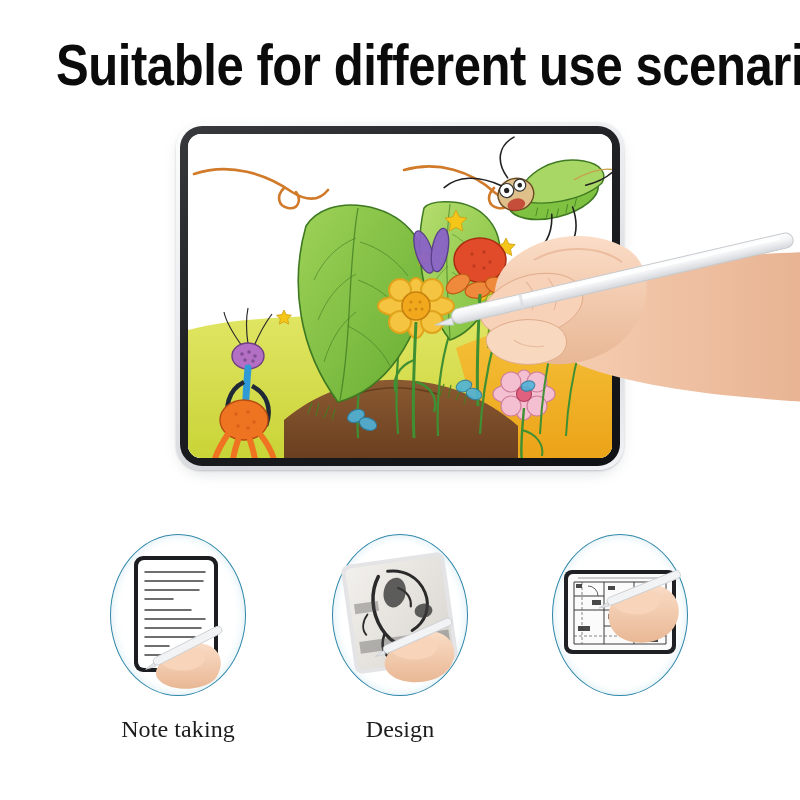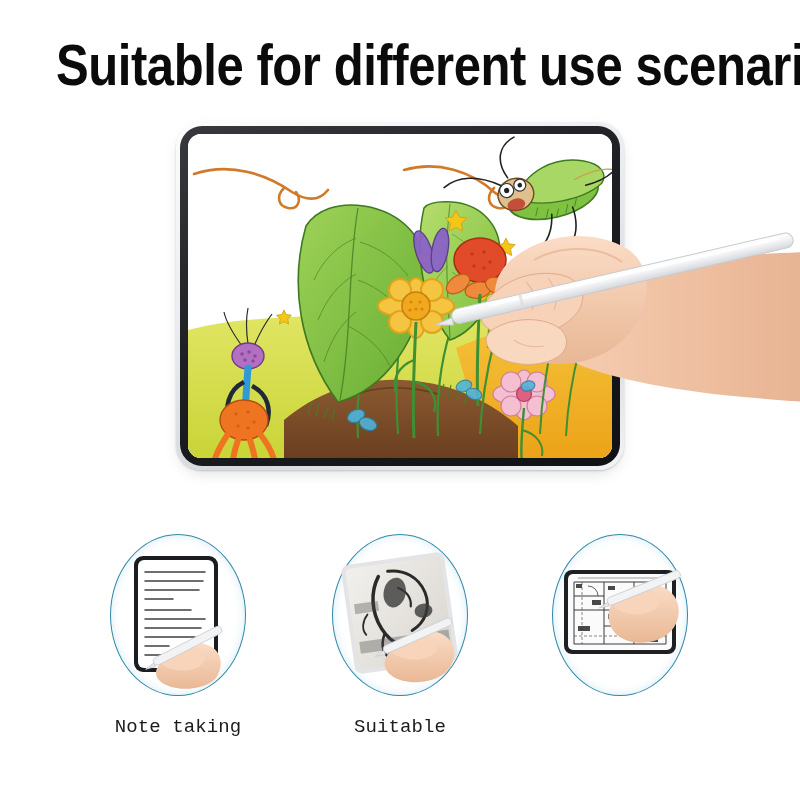--- a/index.html
+++ b/index.html
@@ -58,22 +58,22 @@
     border-radius:50%; border:1.6px solid #2f87a9;
     box-shadow:0 0 10px rgba(120,190,215,.30) inset;
   }
   .thumb-inner{
     position:absolute; left:38px; top:12px; width:124px; height:150px;
     display:flex; align-items:center; justify-content:center; overflow:hidden;
   }
   .thumb-inner svg{ display:block; width:124px; height:150px; overflow:visible; }
   .thumb-label{
     position:absolute; left:0; top:188px; width:200px; text-align:center;
-    font-family:Liberation Mono, monospace;
-    font-size:19px; color:#1c1c1c; letter-spacing:.1px; white-space:nowrap;
+    font-family:Liberation Serif, serif;
+    font-size:24px; color:#1c1c1c; letter-spacing:.1px; white-space:nowrap;
   }
 </style>
 </head>
 <body>
 
 <div class="headline">Suitable for different use scenarios</div>
 
 <div class="tablet-wrap">
   <div class="tablet-shadow"></div>
   <div class="tablet-rim"></div>
@@ -430,21 +430,21 @@
         </g>
 
         <path d="M52,112 C64,94 88,86 104,94 C118,101 120,118 110,130 C98,144 68,146 54,136 C44,129 45,119 52,112 Z" fill="url(#dskin)"></path>
         <path d="M54,104 C66,94 84,92 94,98 C103,103 101,113 90,117 C78,122 60,119 54,112 C50,109 50,106 54,104 Z" fill="#f8d4ba"></path>
         <g transform="rotate(-24 52 110)">
           <rect x="46" y="104" width="74" height="8" rx="4" fill="#f2f3f5" stroke="#c9cdd1" stroke-width=".8"></rect>
           <path d="M46,108 L36,110 L46,112 Z" fill="#e6e8eb" stroke="#c9cdd1" stroke-width=".8"></path>
         </g>
       </svg>
     </div>
-    <div class="thumb-label">Suitable</div>
+    <div class="thumb-label">Design</div>
   </div>
 
   <div class="thumb thumb-3">
     <div class="ring"></div>
     <div class="thumb-inner">
       <svg viewBox="0 0 124 150">
         <defs>
           <linearGradient id="gskin" x1="0" y1="0" x2="0" y2="1">
             <stop offset="0" stop-color="#fadcc6"></stop>
               <stop offset="1" stop-color="#e9b895"></stop>

